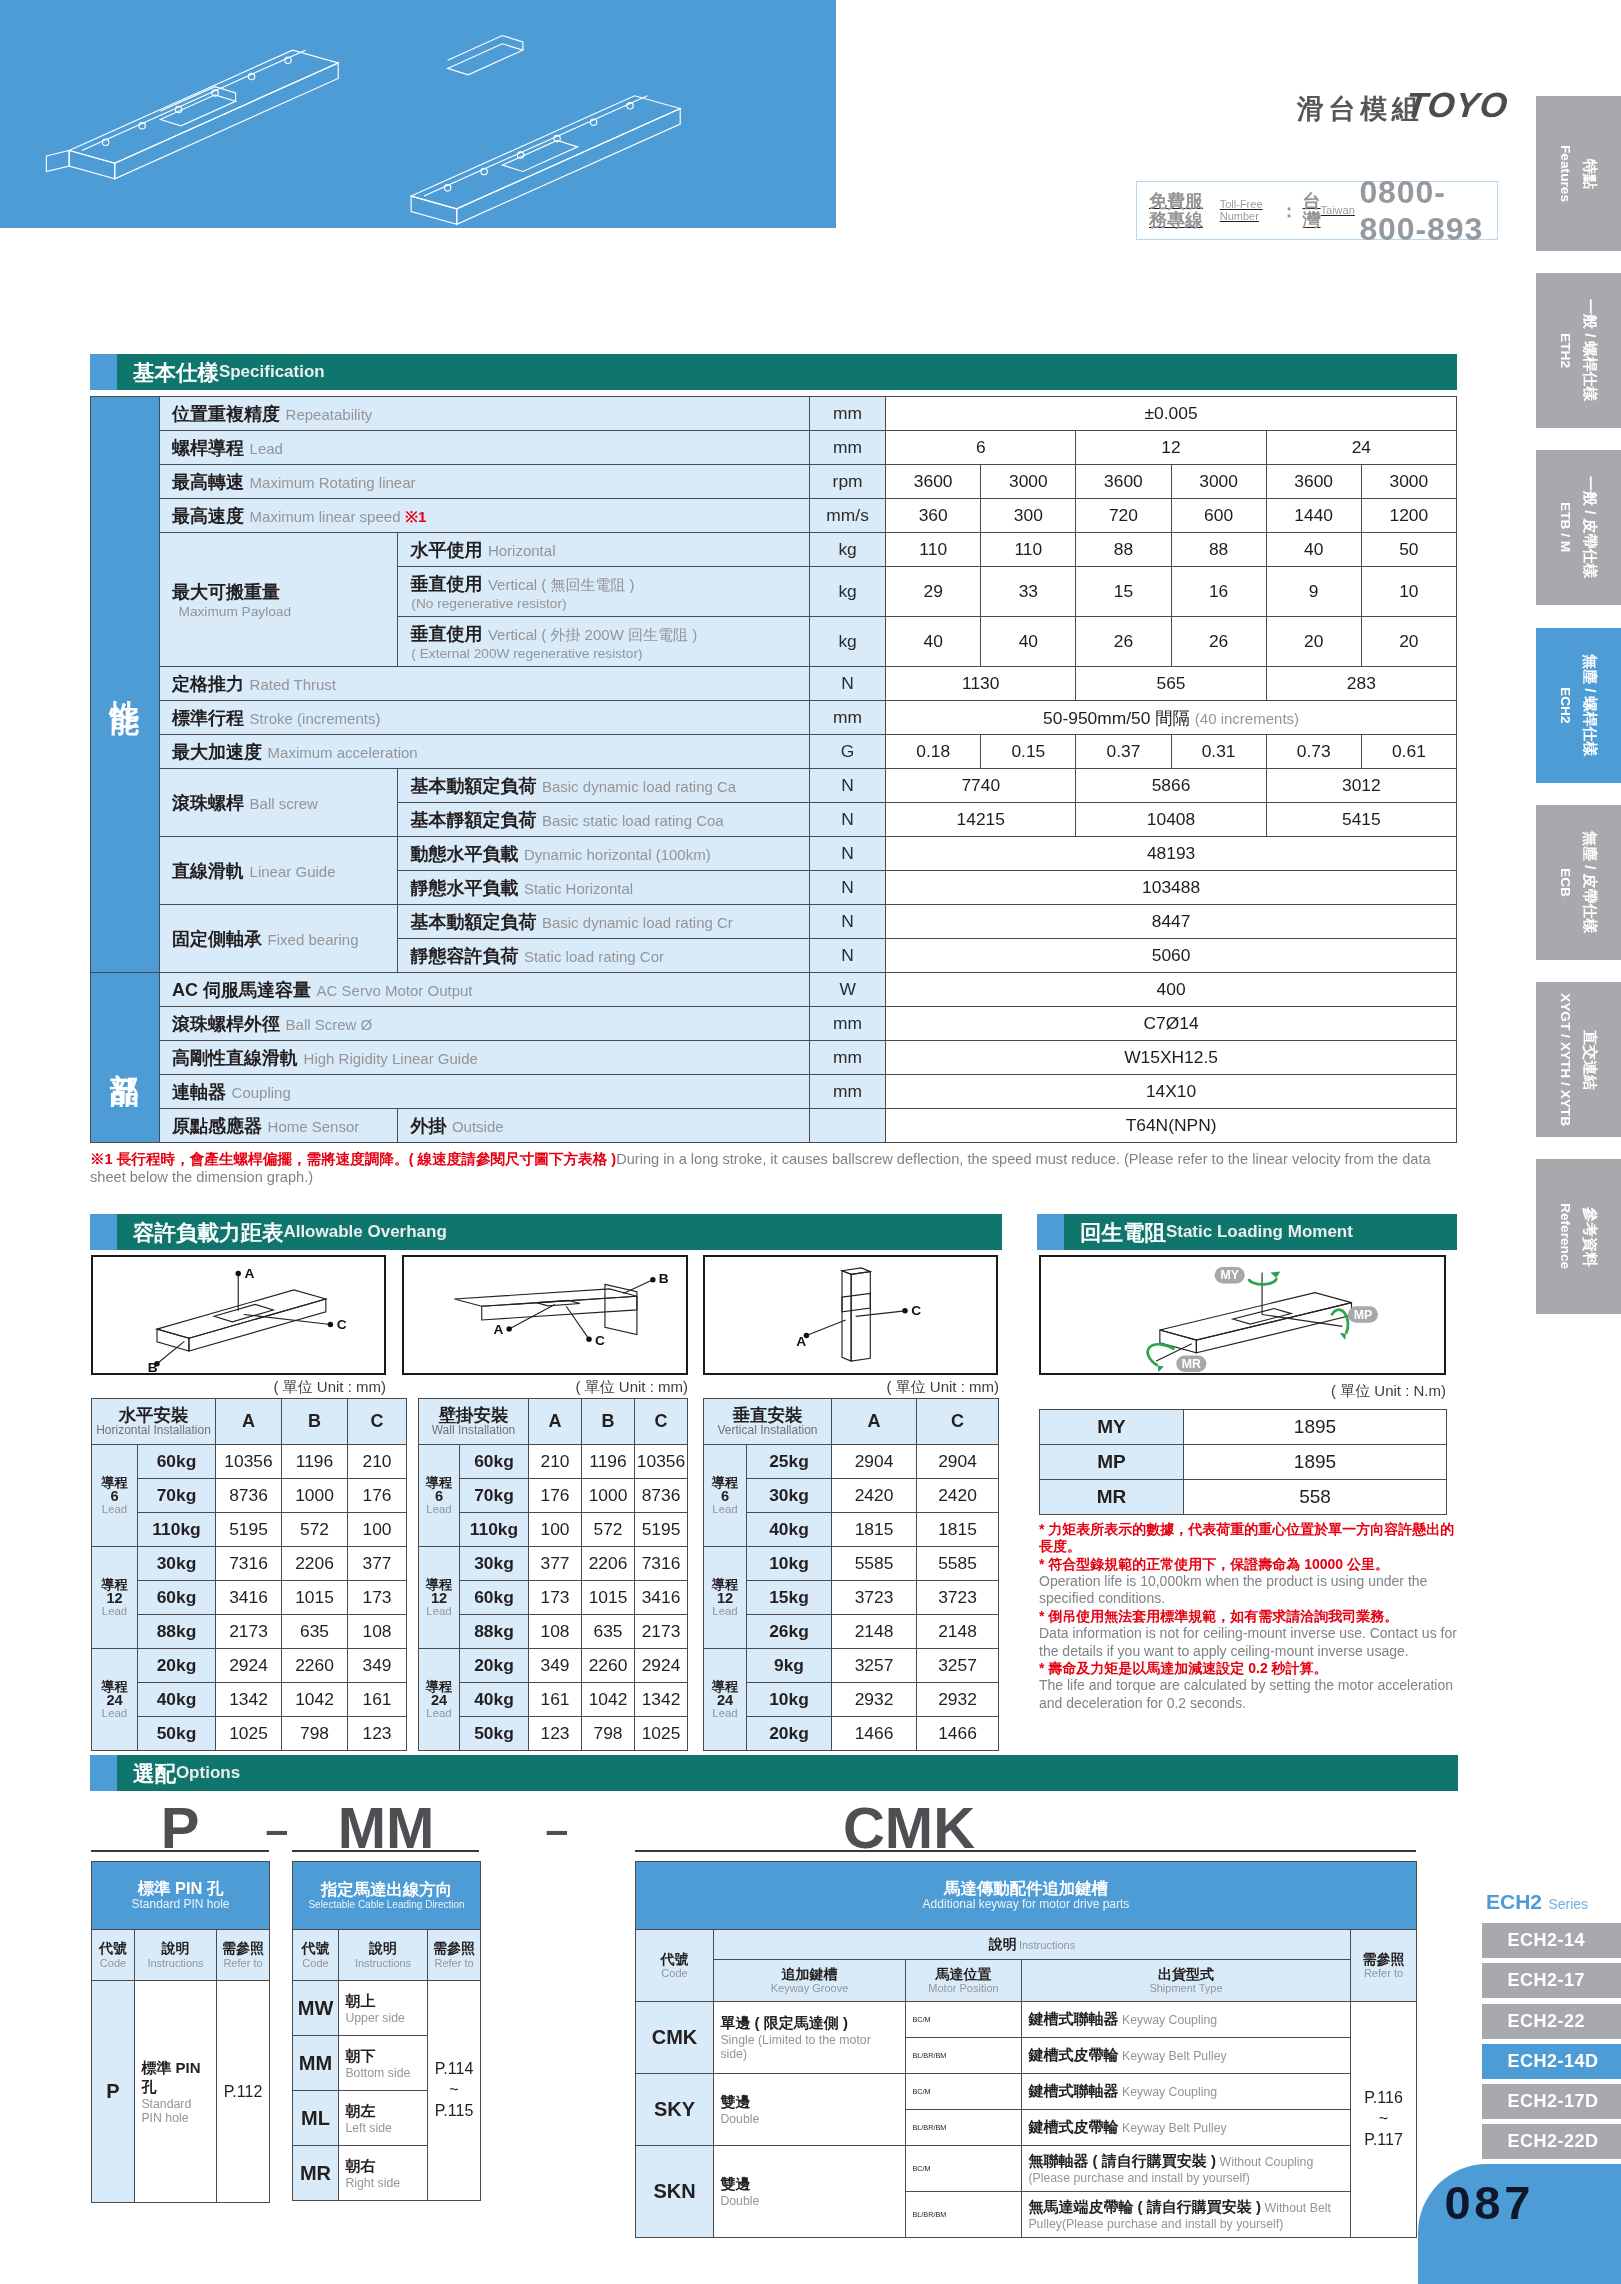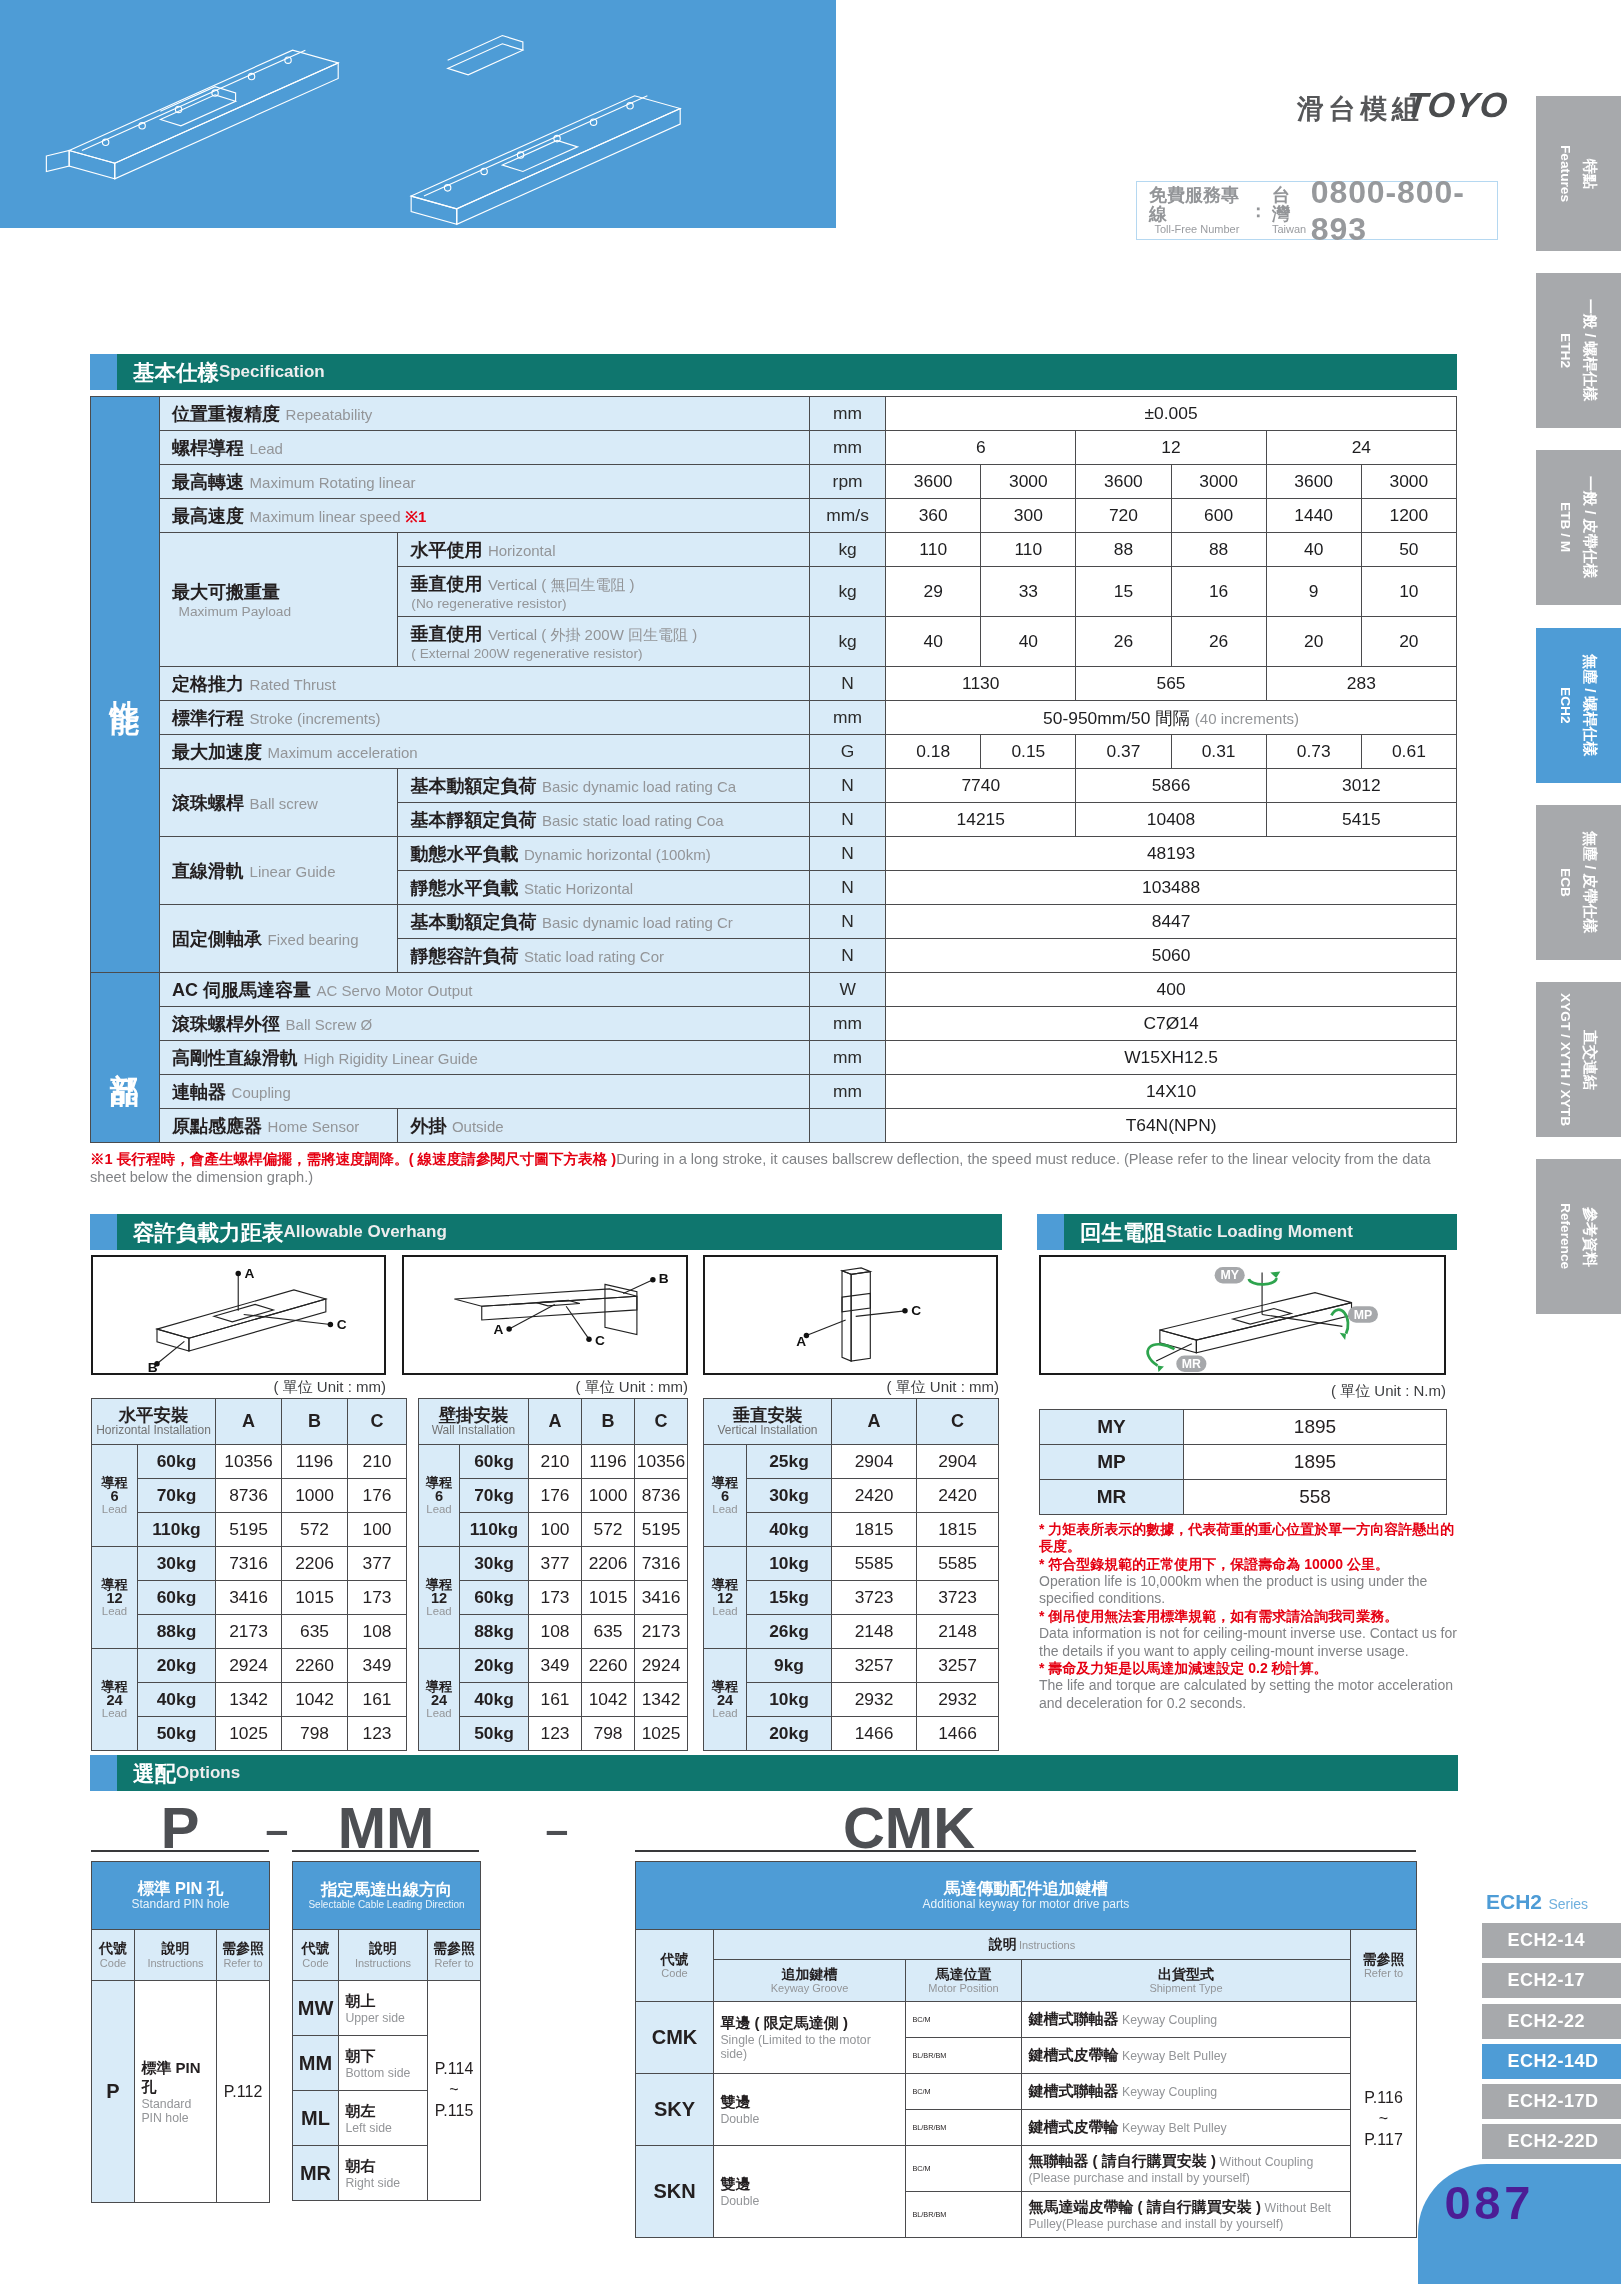--- a/index.html
+++ b/index.html
@@ -8,21 +8,21 @@
   .abs{position:absolute;}
   .zh{color:#231F20;font-weight:600;}
   .en{color:#939598;font-weight:400;}
   
   .hero{left:0;top:0;width:836px;height:228px;background:#4E9CD6;}
   
   .ptype{left:1297px;top:91px;font-size:27px;color:#565759;letter-spacing:4.6px;font-weight:600;}
   .toyo{left:1406px;top:85px;font-size:35px;font-weight:900;font-style:italic;color:#4A4C4E;letter-spacing:0.9px;transform:skewX(-6deg);}
   .tollbox{left:1136px;top:181px;width:362px;height:59px;border:1.4px solid #B5D8F1;background:#fff;
            display:flex;align-items:center;padding-left:12px;box-sizing:border-box;gap:4.6px;}
-  .tstack{display:flex;flex-direction:column;align-items:center;line-height:1.05;}
+  .tstack{display:flex;flex-direction:row;align-items:center;line-height:1.05;text-decoration:underline;}
   .tstack .l1{font-size:18px;color:#939598;font-weight:600;}
   .tstack .l2{font-size:11px;color:#9A9CA0;}
   .tcolon{font-size:18px;color:#939598;font-weight:600;}
   .tnum{font-size:32px;color:#97999C;font-weight:700;letter-spacing:0.9px;}
   
   .stab{left:1536px;width:85px;height:155px;background:#A7A9AC;display:flex;align-items:center;justify-content:center;gap:6.4px;cursor:pointer;}
   .stab.active{background:#4E9CD6;}
   .stab .ven,.stab .vzh{writing-mode:vertical-rl;text-orientation:sideways;color:#fff;white-space:nowrap;}
   .stab .ven{font-size:13.7px;font-weight:700;}
   .stab .vzh{font-size:15px;font-weight:700;}
@@ -98,21 +98,21 @@
   .opt .desc .en.inl{display:inline;margin-left:3.7px;}
   .opt .refer{text-align:center;font-size:16px;}
   .opt .refer span{display:block;line-height:1.3;}
   
   .smenu-title{font-size:21px;font-weight:700;color:#4E9CD6;}
   .smenu-title .sub{font-size:14px;font-weight:400;color:#6FB0DE;margin-left:6.4px;}
   .sitem{left:1482px;width:139px;height:35px;background:#A7A9AC;color:#fff;font-weight:700;font-size:18px;
          display:flex;align-items:center;padding-left:25.6px;box-sizing:border-box;letter-spacing:0.5px;cursor:pointer;}
   .sitem.active{background:#4E9CD6;}
   .pnum{left:1418px;top:2164px;width:203px;height:120px;background:#4E9CD6;border-top-left-radius:69px;}
-  .pnum span{position:absolute;left:26.5px;top:11px;font-size:47px;font-weight:700;color:#4c1d95;letter-spacing:3.7px;}
+  .pnum span{position:absolute;left:26.5px;top:11px;font-size:47px;font-weight:700;color:#0f172a;letter-spacing:3.7px;}
 </style>
 </head>
 <body>
 
 <div class="abs hero">
   <svg width="836" height="228" viewBox="0 0 1830 500">
     <g stroke="#ffffff" stroke-width="2.5" fill="none">
       <path d="M150 330 L640 110 L740 138 L250 358 Z"></path>
       <path d="M250 358 L740 138 L740 172 L250 392 Z"></path>
       <path d="M150 330 L250 358 L250 392 L150 364 Z"></path>

